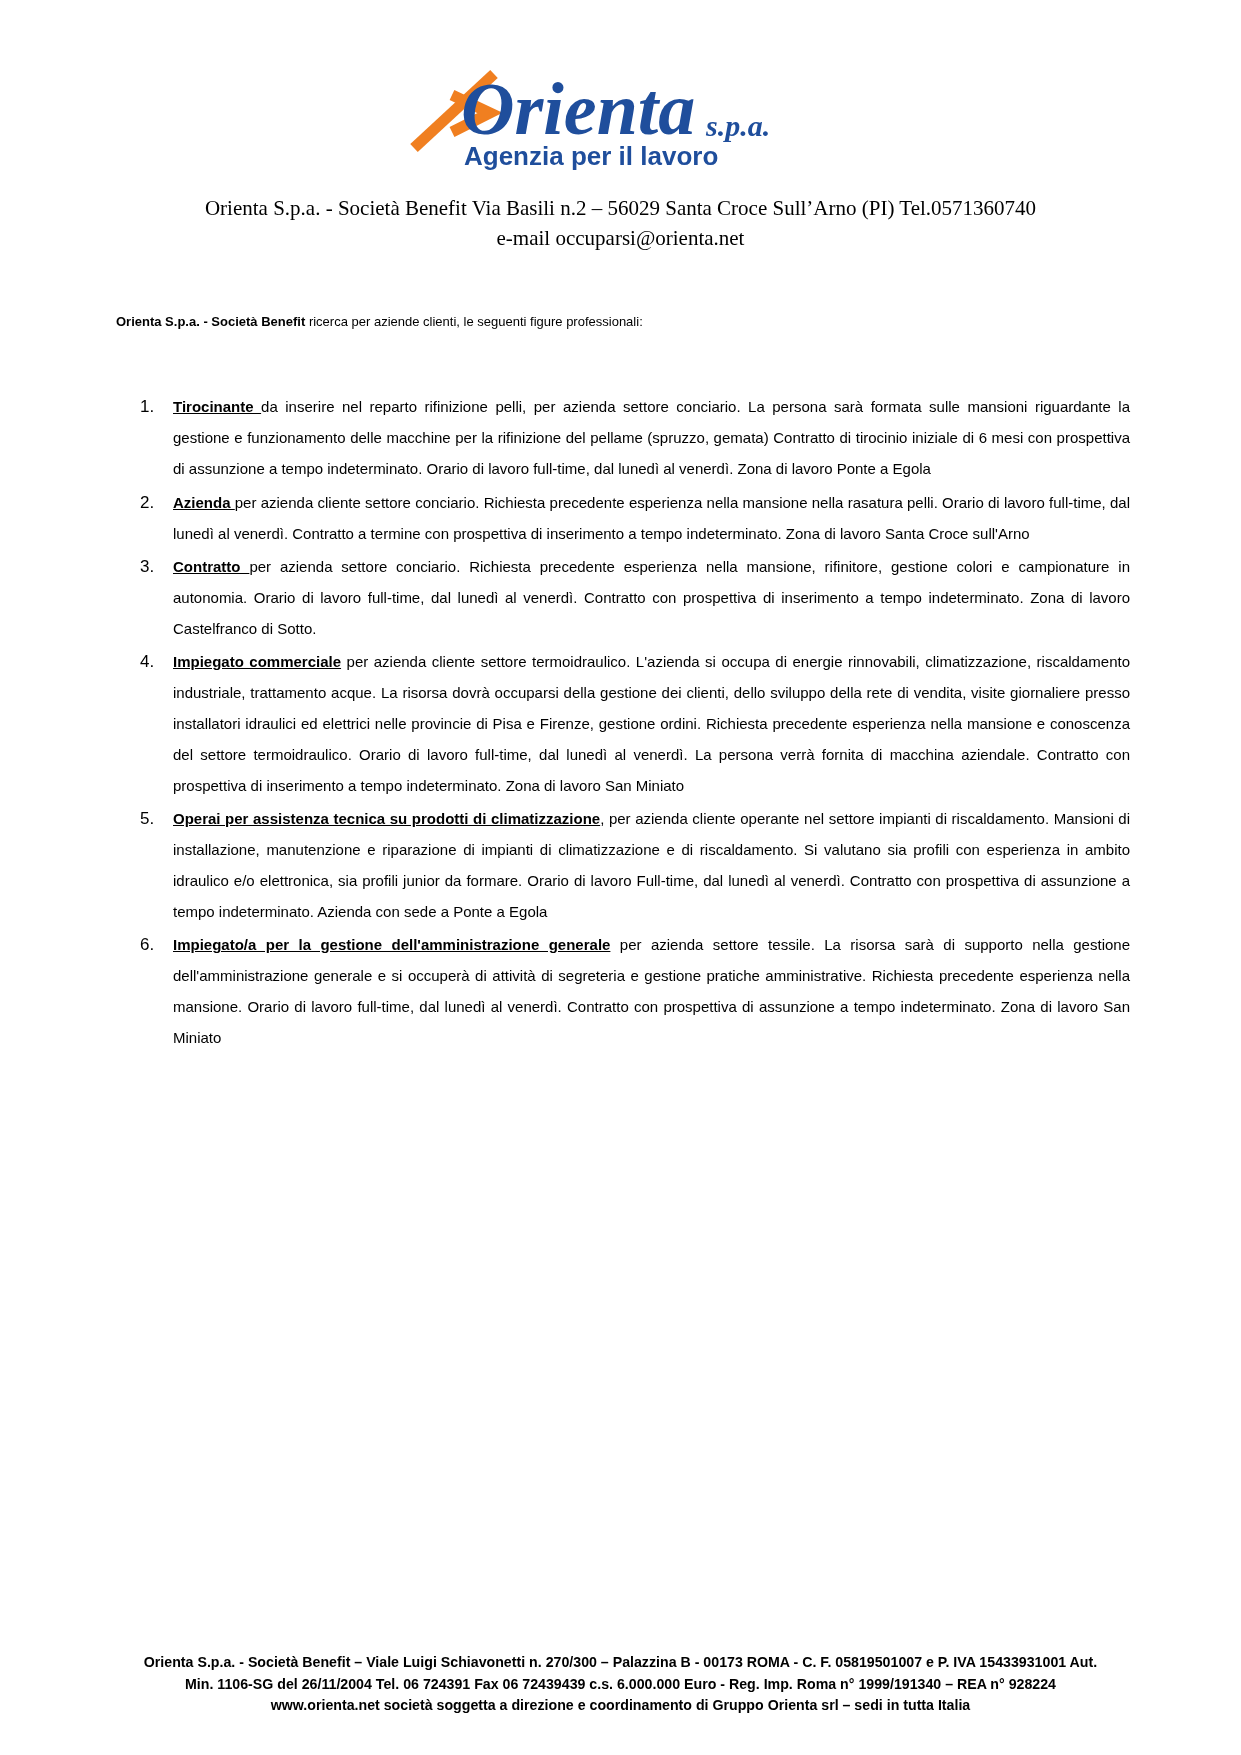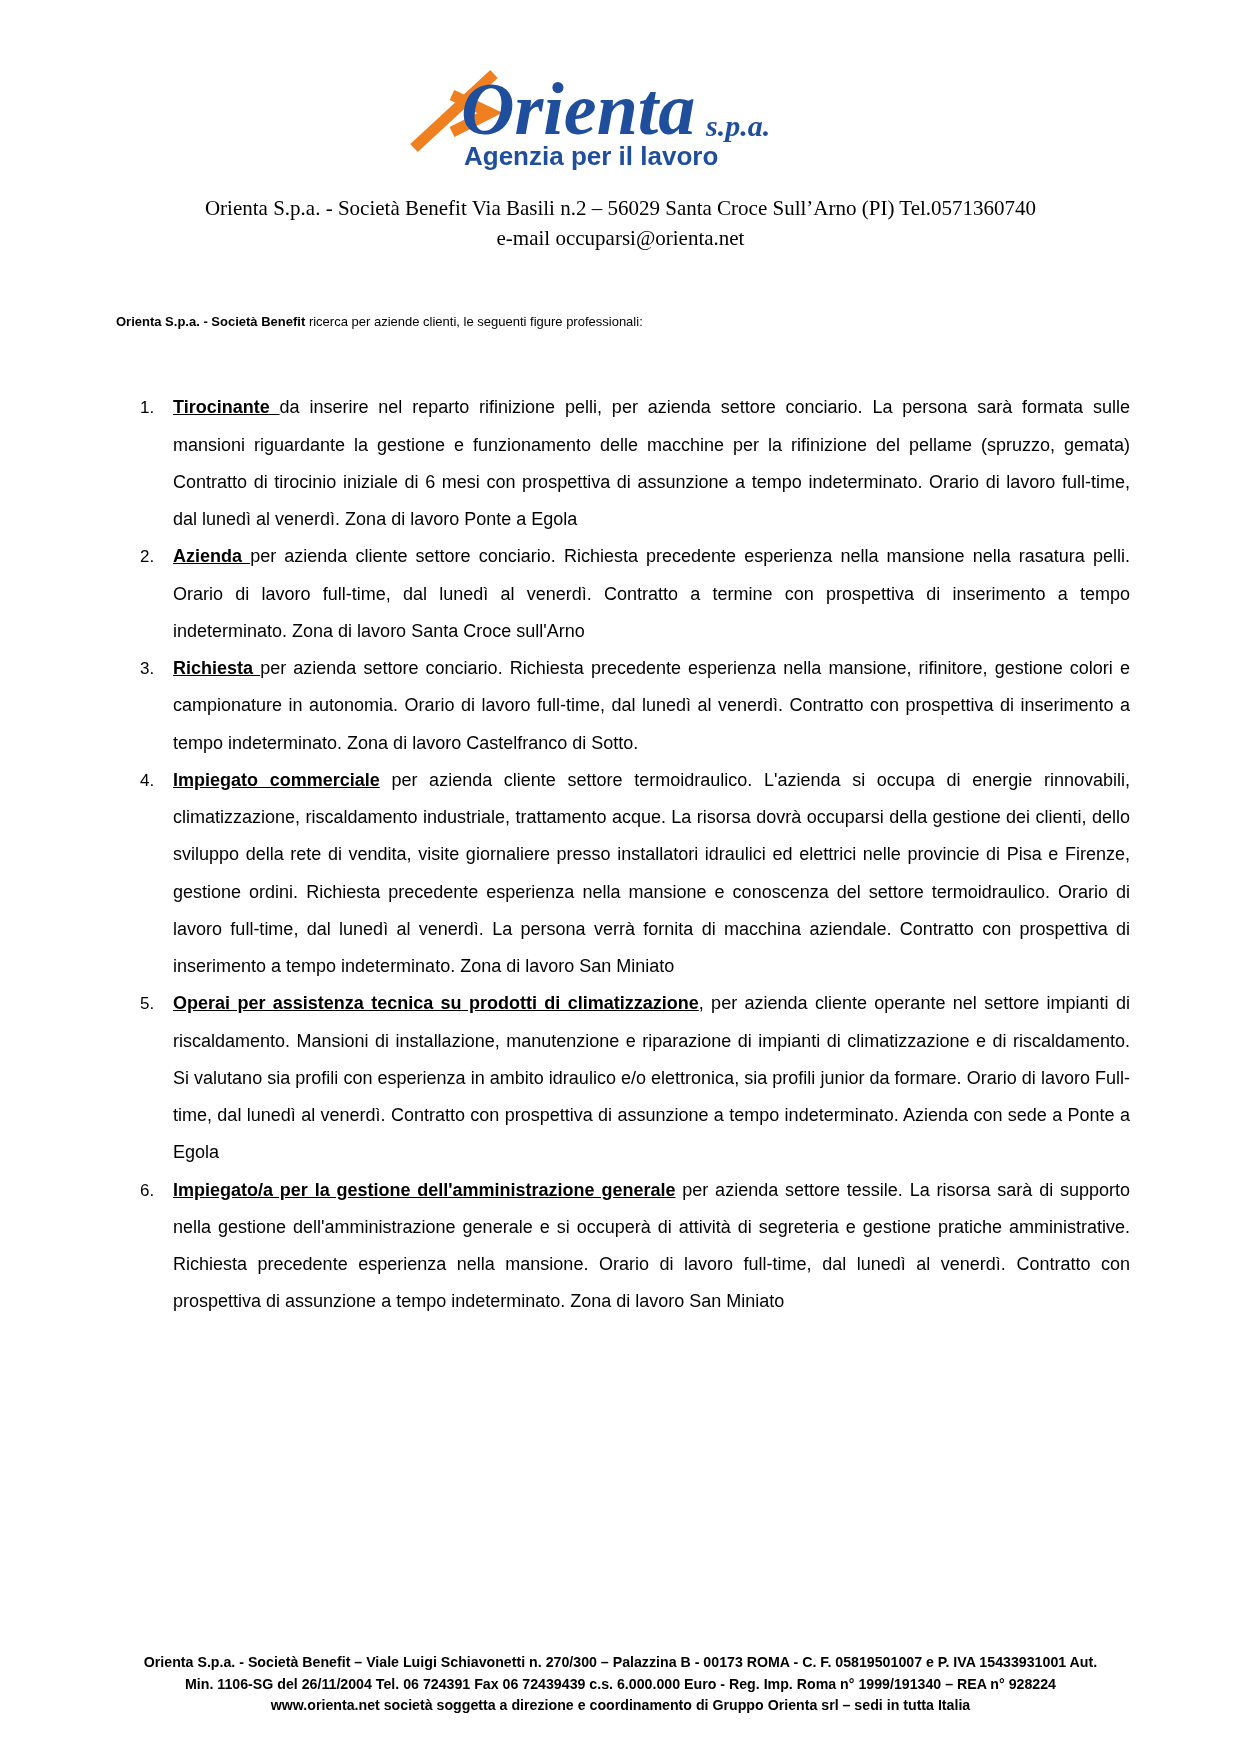--- a/index.html
+++ b/index.html
@@ -52,21 +52,21 @@
     margin: 58px 100px 0 100px;
     font-size: 13px;
     line-height: 1.5;
   }
   .intro b { font-weight: bold; }
 
   
   ol.jobs {
     margin: 58px 95px 0 95px;
     padding: 0 0 0 48px;
-    font-size: 18px;
+    font-size: 15px;
     list-style-position: outside;
   }
   ol.jobs > li {
     text-align: justify;
     line-height: 2.07;
     margin-bottom: 0px;
     padding-left: 14px;
   }
   ol.jobs > li::marker {
     font-size: 17px;
@@ -112,21 +112,21 @@
   <div class="contact">
     <div>Orienta S.p.a. - Società Benefit Via Basili n.2 – 56029 Santa Croce Sull’Arno (PI) Tel.0571360740</div>
     <div>e-mail occuparsi@orienta.net</div>
   </div>
 
   <p class="intro"><b>Orienta S.p.a. - Società Benefit</b><span> ricerca per aziende clienti, le seguenti figure professionali:</span></p>
 
   <ol class="jobs">
     <li><span class="role">Tirocinante </span><span>da inserire nel reparto rifinizione pelli, per azienda settore conciario. La persona sarà formata sulle mansioni riguardante la gestione e funzionamento delle macchine per la rifinizione del pellame (spruzzo, gemata) Contratto di tirocinio iniziale di 6 mesi con prospettiva di assunzione a tempo indeterminato. Orario di lavoro full-time, dal lunedì al venerdì. Zona di lavoro Ponte a Egola</span></li>
     <li><span class="role">Azienda </span><span>per azienda cliente settore conciario. Richiesta precedente esperienza nella mansione nella rasatura pelli. Orario di lavoro full-time, dal lunedì al venerdì. Contratto a termine con prospettiva di inserimento a tempo indeterminato. Zona di lavoro Santa Croce sull'Arno</span></li>
-    <li><span class="role">Richiesta </span><span>per azienda settore conciario. Richiesta precedente esperienza nella mansione, rifinitore, gestione colori e campionature in autonomia. Orario di lavoro full-time, dal lunedì al venerdì. Contratto con prospettiva di inserimento a tempo indeterminato. Zona di lavoro Castelfranco di Sotto.</span></li>
+    <li><span class="role">Contratto </span><span>per azienda settore conciario. Richiesta precedente esperienza nella mansione, rifinitore, gestione colori e campionature in autonomia. Orario di lavoro full-time, dal lunedì al venerdì. Contratto con prospettiva di inserimento a tempo indeterminato. Zona di lavoro Castelfranco di Sotto.</span></li>
     <li><span class="role">Impiegato commerciale</span><span> per azienda cliente settore termoidraulico. L'azienda si occupa di energie rinnovabili, climatizzazione, riscaldamento industriale, trattamento acque. La risorsa dovrà occuparsi della gestione dei clienti, dello sviluppo della rete di vendita, visite giornaliere presso installatori idraulici ed elettrici nelle provincie di Pisa e Firenze, gestione ordini. Richiesta precedente esperienza nella mansione e conoscenza del settore termoidraulico. Orario di lavoro full-time, dal lunedì al venerdì. La persona verrà fornita di macchina aziendale. Contratto con prospettiva di inserimento a tempo indeterminato. Zona di lavoro San Miniato</span></li>
     <li><span class="role">Operai per assistenza tecnica su prodotti di climatizzazione</span><span>, per azienda cliente operante nel settore impianti di riscaldamento. Mansioni di installazione, manutenzione e riparazione di impianti di climatizzazione e di riscaldamento. Si valutano sia profili con esperienza in ambito idraulico e/o elettronica, sia profili junior da formare. Orario di lavoro Full-time, dal lunedì al venerdì. Contratto con prospettiva di assunzione a tempo indeterminato. Azienda con sede a Ponte a Egola</span></li>
     <li><span class="role">Impiegato/a per la gestione dell'amministrazione generale</span><span> per azienda settore tessile. La risorsa sarà di supporto nella gestione dell'amministrazione generale e si occuperà di attività di segreteria e gestione pratiche amministrative. Richiesta precedente esperienza nella mansione. Orario di lavoro full-time, dal lunedì al venerdì. Contratto con prospettiva di assunzione a tempo indeterminato. Zona di lavoro San Miniato</span></li>
   </ol>
 
   <div class="footer">
     <div>Orienta S.p.a. - Società Benefit – Viale Luigi Schiavonetti n. 270/300 – Palazzina B - 00173 ROMA - C. F. 05819501007 e P. IVA 15433931001 Aut.</div>
     <div>Min. 1106-SG del 26/11/2004 Tel. 06 724391 Fax 06 72439439 c.s. 6.000.000 Euro - Reg. Imp. Roma n° 1999/191340 – REA n° 928224</div>
     <div>www.orienta.net società soggetta a direzione e coordinamento di Gruppo Orienta srl – sedi in tutta Italia</div>
   </div>

